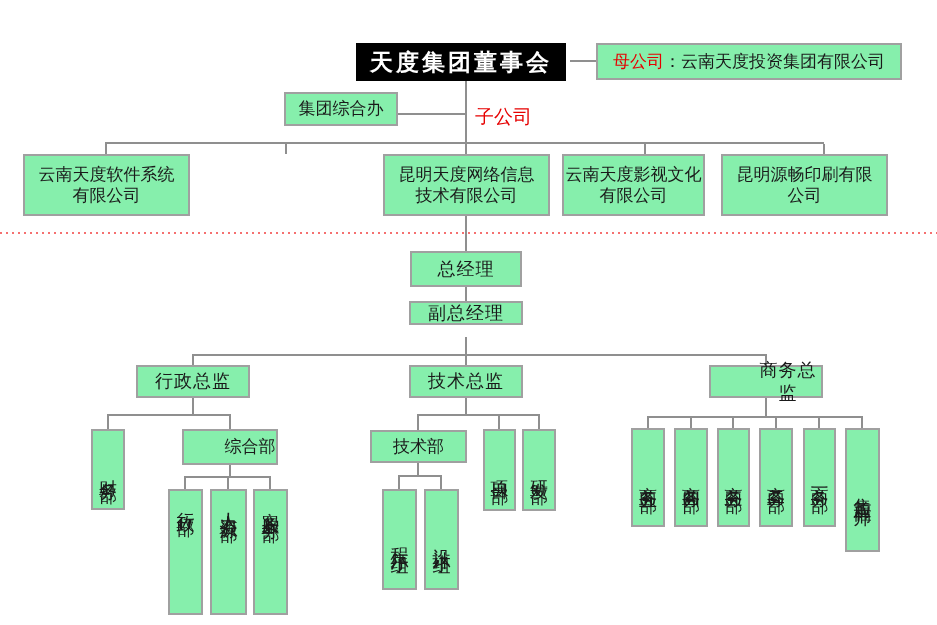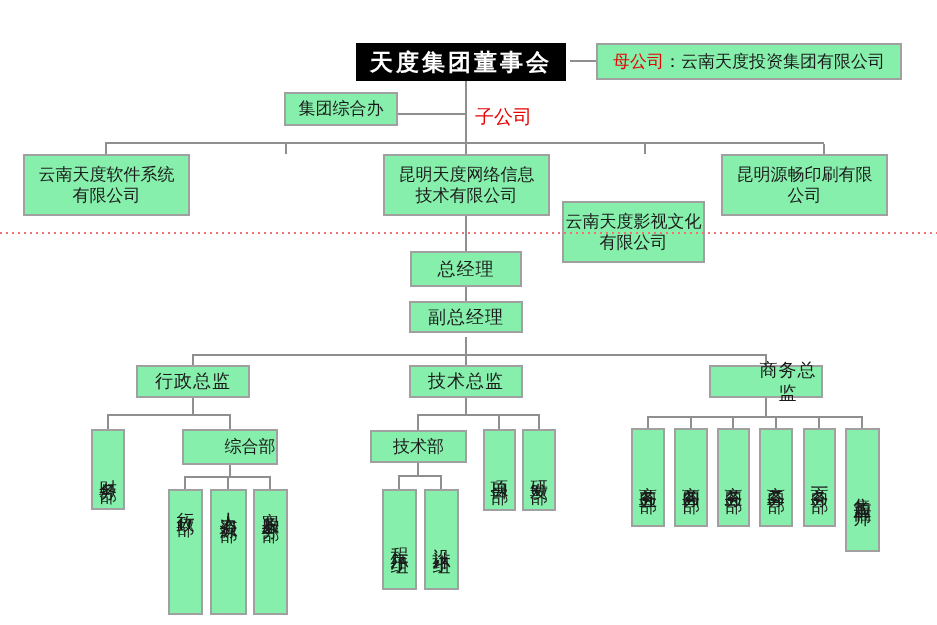--- a/index.html
+++ b/index.html
@@ -58,34 +58,34 @@
   </div>
 
   <div class="freelabel red" style="left: 475px; top: 104px; color: rgb(230, 0, 0);">子公司</div>
 
   <div class="box" style="left:23px;top:154px;width:167px;height:62px;">
     <span><span>云南天度软件系统</span><br><span>有限公司</span></span>
   </div>
   <div class="box" style="left:383px;top:154px;width:167px;height:62px;">
     <span><span>昆明天度网络信息</span><br><span>技术有限公司</span></span>
   </div>
-  <div class="box" style="left:562px;top:154px;width:143px;height:62px;margin-top:47px;">
+  <div class="box" style="left:562px;top:154px;width:143px;height:62px;">
     <span><span>云南天度影视文化</span><br><span>有限公司</span></span>
   </div>
   <div class="box" style="left:721px;top:154px;width:167px;height:62px;">
     <span><span>昆明源畅印刷有限</span><br><span>公司</span></span>
   </div>
 
   <div class="dotline"></div>
 
   <div class="box mid" style="left:410px;top:251px;width:112px;height:36px;">
     <span>总经理</span>
   </div>
   <div class="vline" style="left:465px;top:287px;height:14px;"></div>
-  <div class="box mid" style="left:409px;top:301px;width:114px;height:32px;">
+  <div class="box mid" style="left:409px;top:301px;width:114px;height:24px;">
     <span>副总经理</span>
   </div>
   <div class="vline" style="left:465px;top:337px;height:18px;"></div>
   <div class="hline" style="left:192px;top:354px;width:575px;"></div>
   <div class="vline" style="left:192px;top:356px;height:9px;"></div>
   <div class="vline" style="left:465px;top:356px;height:9px;"></div>
   <div class="vline" style="left:765px;top:356px;height:9px;"></div>
 
   <div class="box mid" style="left:409px;top:365px;width:114px;height:33px;">
     <span>技术总监</span>

